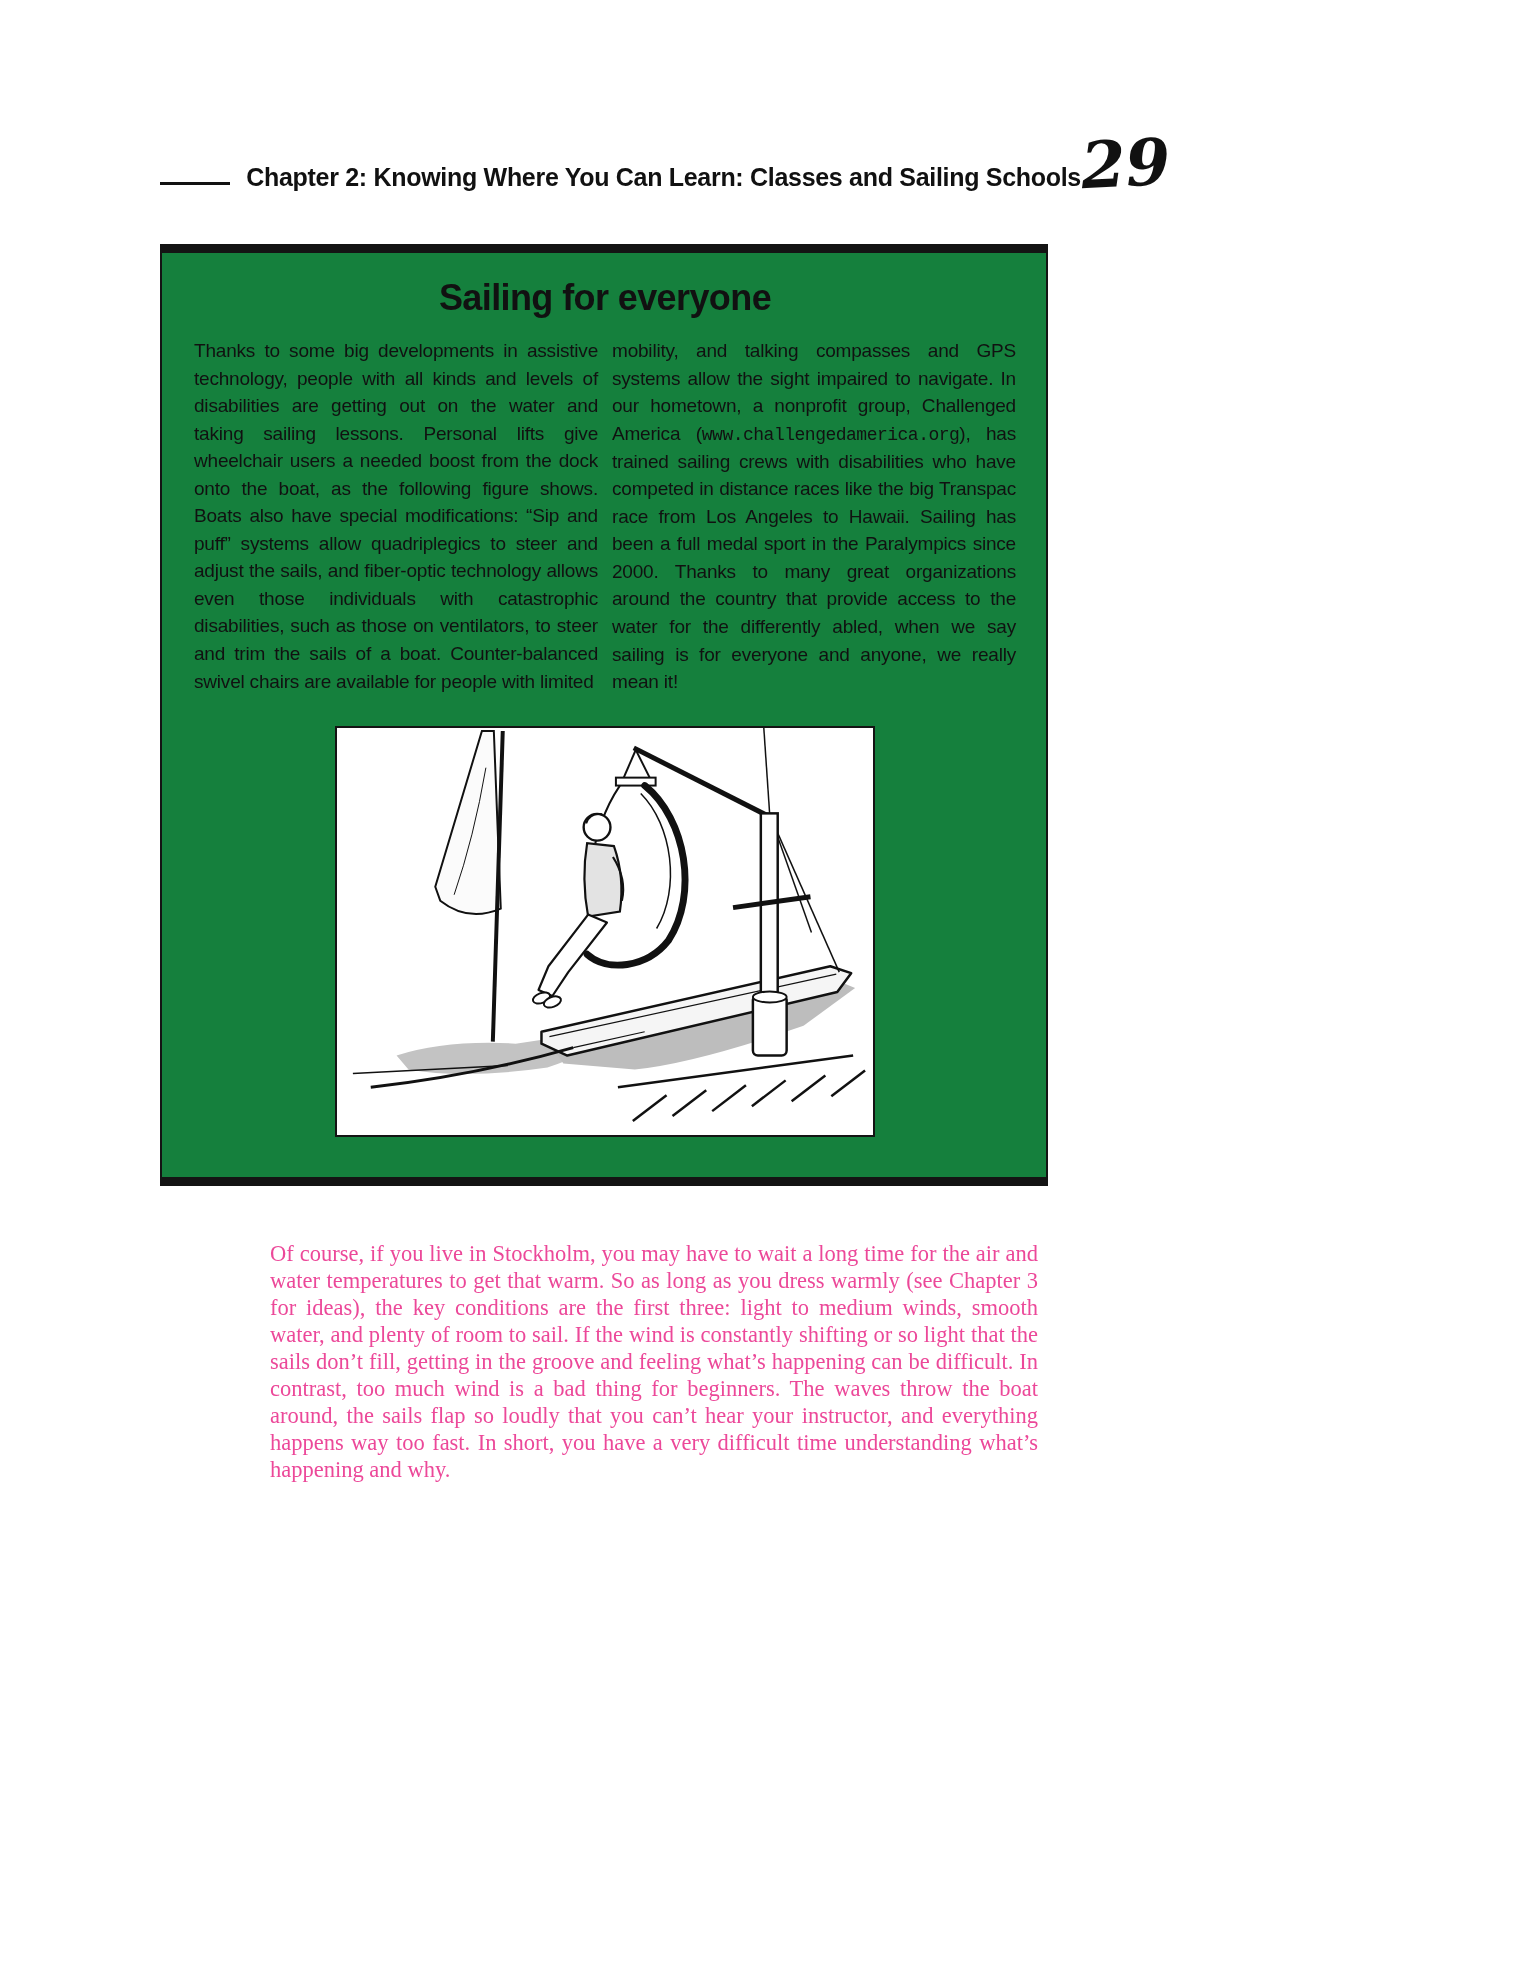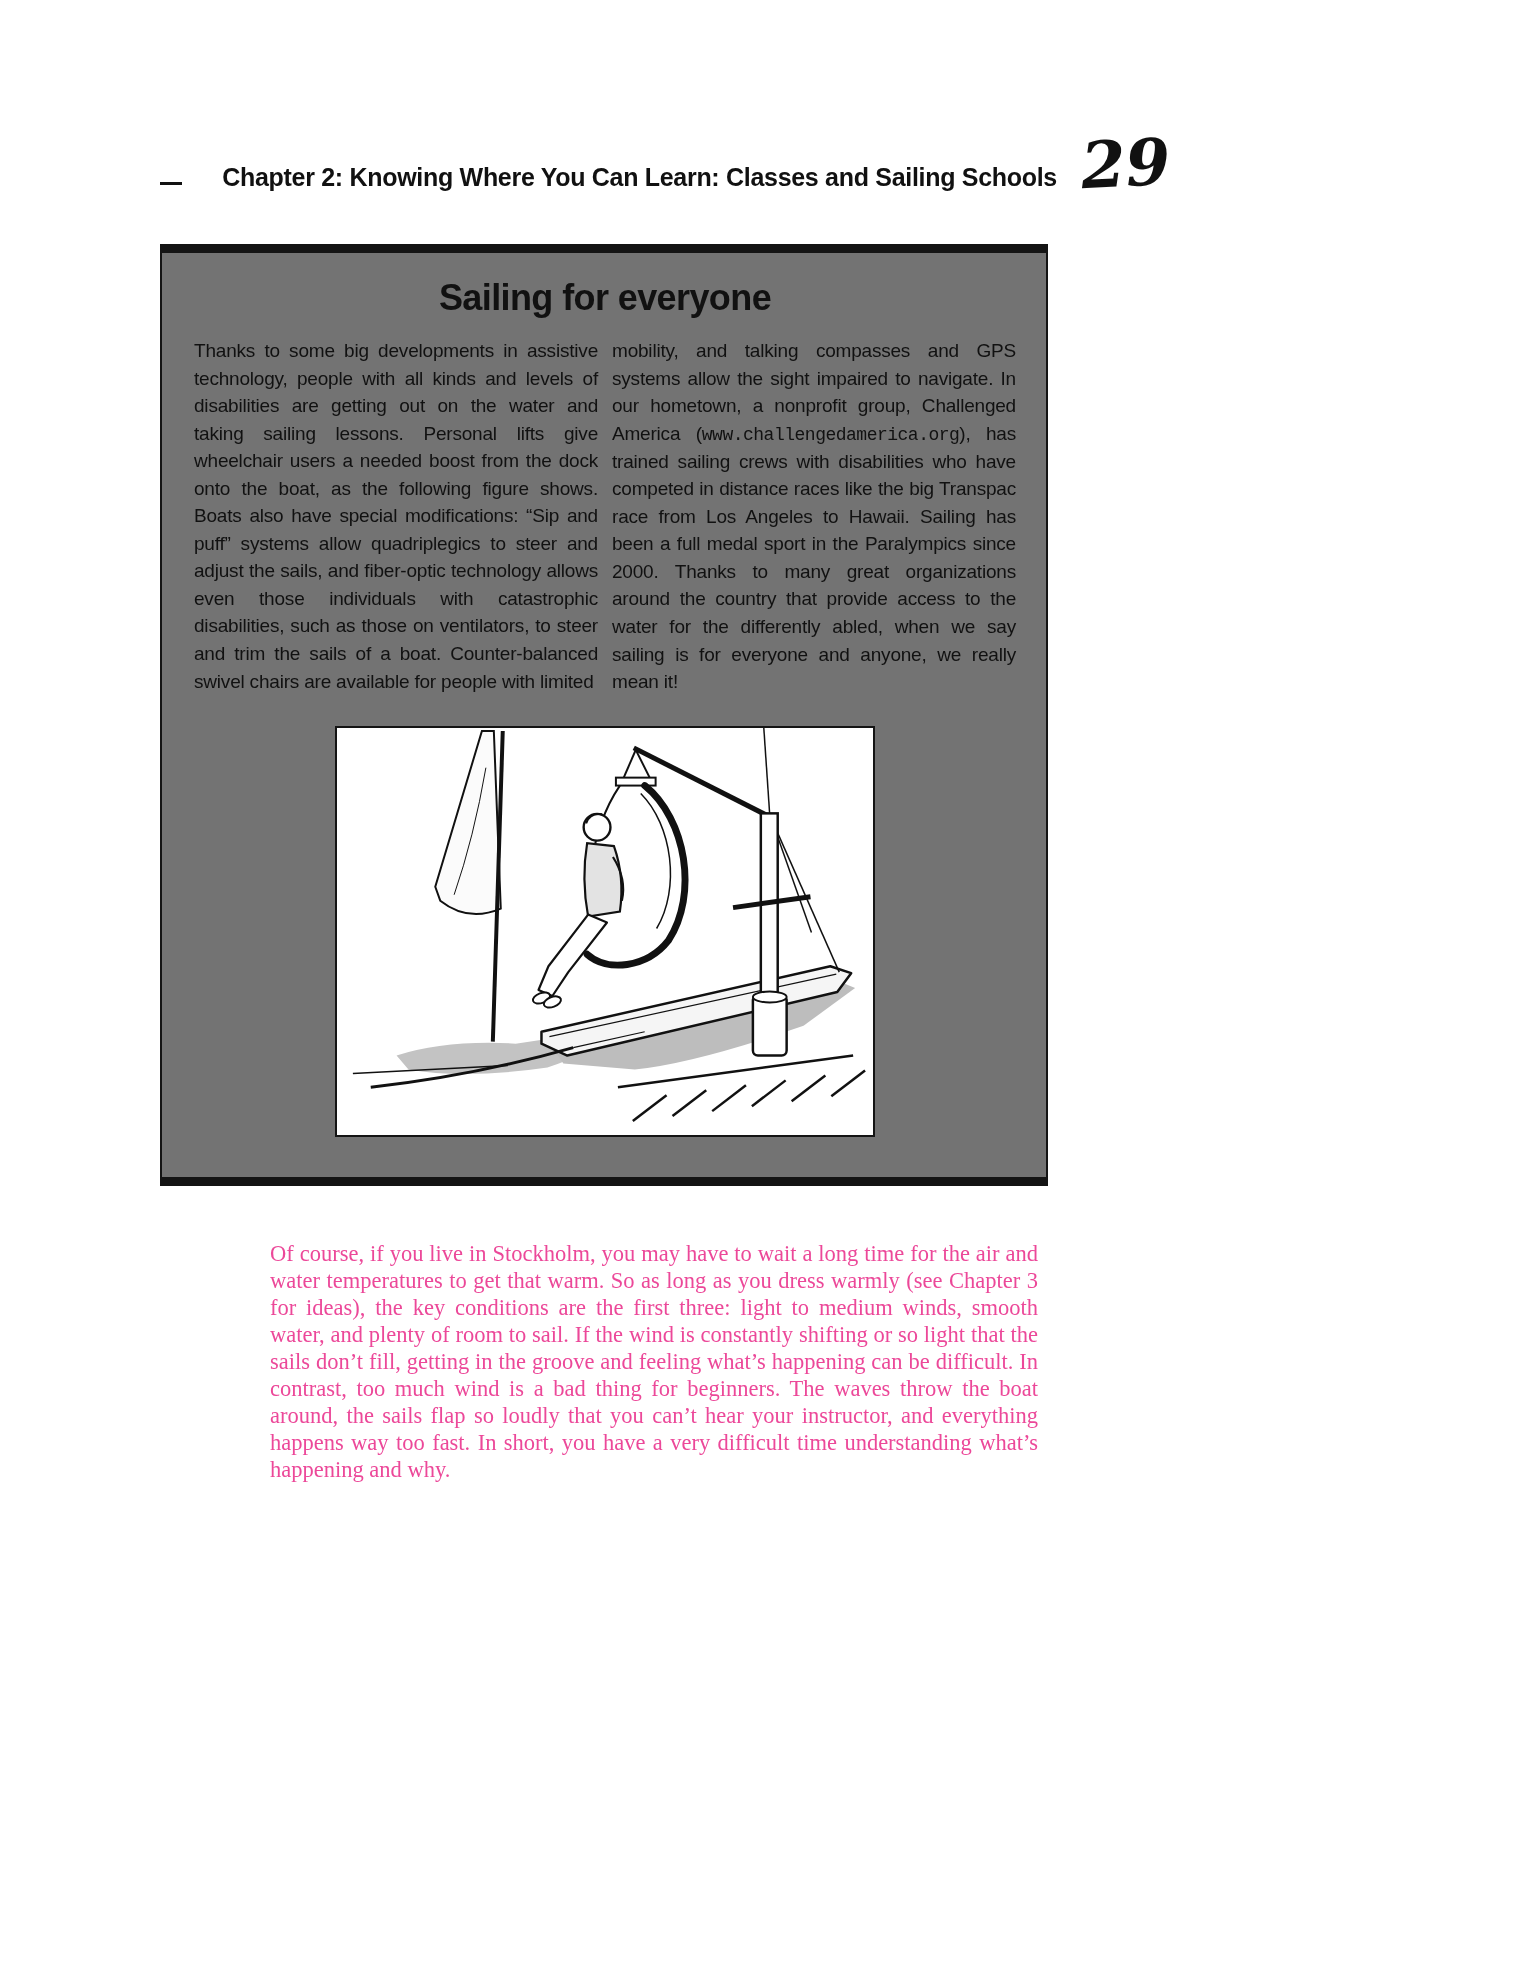--- a/index.html
+++ b/index.html
@@ -16,21 +16,20 @@
     padding-top: 138px;
     background: #fff;
   }
 
   
   .running-head {
     margin-left: 160px;
     margin-right: 360px;
     display: flex;
     align-items: baseline;
-    gap: 24px;
   }
   .head-rule {
     width: 96px;
     border-bottom: 3px solid #111;
     align-self: flex-end;
     margin-bottom: 7px;
     margin-right: 16px;
   }
   .chapter-title {
     font-size: 25px;
@@ -45,21 +44,21 @@
     font-weight: bold;
     font-size: 64px;
     line-height: 0.8;
     transform: rotate(-3deg);
   }
 
   
   .sidebar-box {
     margin: 52px 0 0 160px;
     width: 888px;
-    background: #737373;
+    background: #15803d;
     border: 2px solid #141414;
     border-top-width: 9px;
     border-bottom-width: 9px;
     padding: 18px 30px 26px 32px;
   }
   .sidebar-title {
     text-align: center;
     font-size: 36px;
     font-weight: bold;
     letter-spacing: -0.6px;

